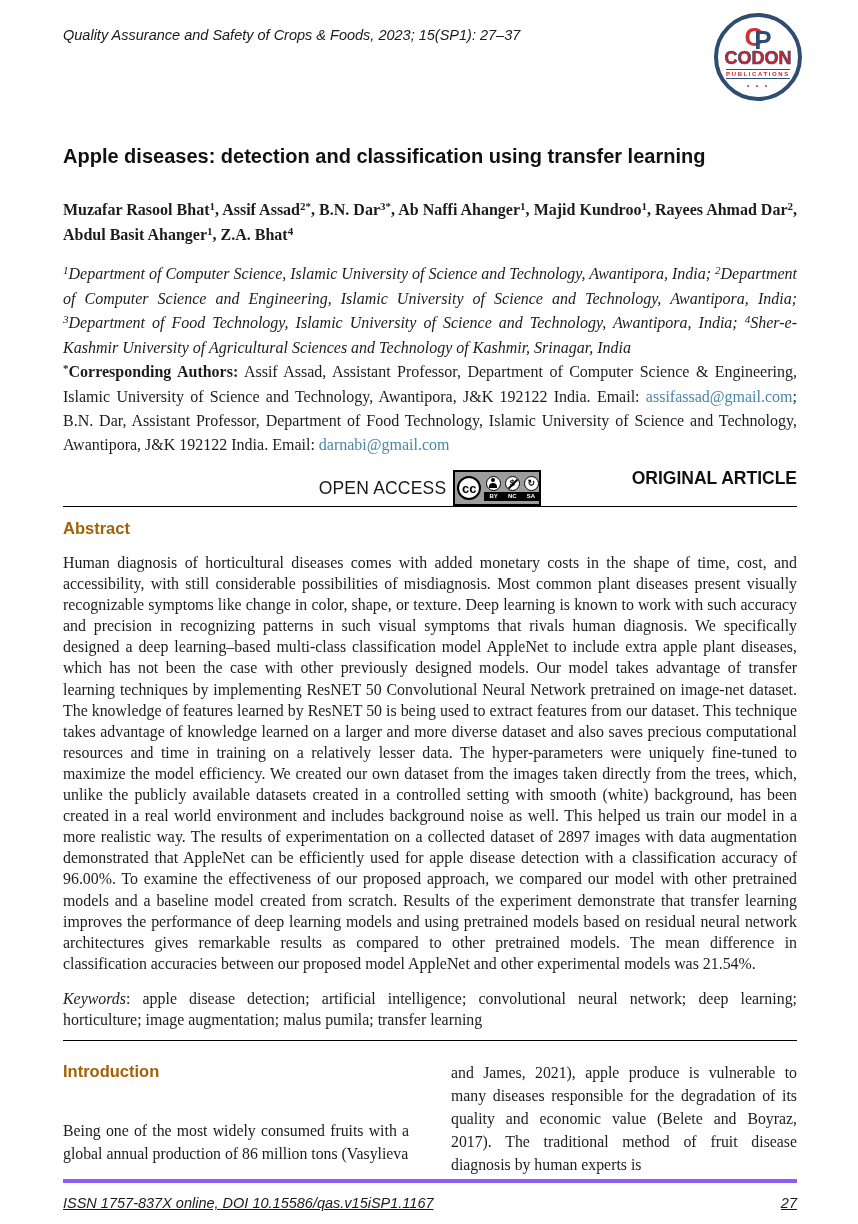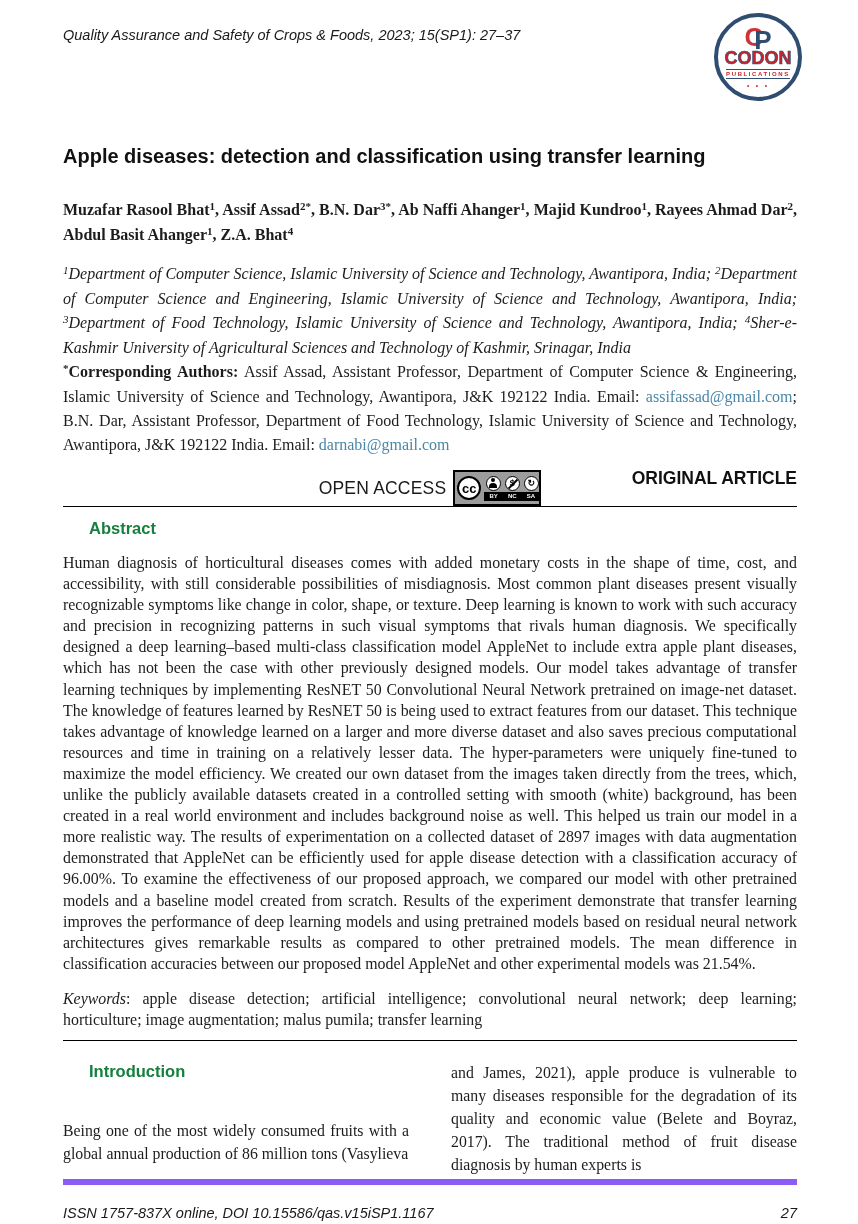--- a/index.html
+++ b/index.html
@@ -211,22 +211,21 @@
   }
 
   .rule { border: none; border-top: 1.5px solid #000; margin-top: 7px; }
   .rule-thin { border: none; border-top: 1px solid #000; margin-top: 9px; }
 
   .section-heading {
     font-family: "Liberation Sans", sans-serif;
     font-weight: bold;
     font-size: 16.5px;
     line-height: 20px;
-    color: #15803d;
-    margin-left: 26px;
+    color: #a16207;
   }
   .abstract-heading { margin-top: 11px; }
   .abstract-body {
     margin-top: 14px;
     font-size: 15.9px;
     line-height: 21.1px;
     text-align: justify;
   }
   .keywords {
     margin-top: 14px;
@@ -247,28 +246,29 @@
     line-height: 23px;
     text-align: justify;
   }
   .col-left p { margin-top: 38px; }
 
   .page-footer {
     position: absolute;
     left: 63px;
     right: 61px;
     top: 1179px;
-    border-top: 6px solid #8b5cf6;
-    padding-top: 20px;
+    border-top: 4px solid #8b5cf6;
+    padding-top: 12px;
     display: flex;
     justify-content: space-between;
     font-family: "Liberation Sans", sans-serif;
     font-style: italic;
     font-size: 14.5px;
     color: #1a1a1a;
+    text-decoration: underline;
   }
 </style>
 </head>
 <body>
 
 <div class="page">
   <div class="content">
 
     <div class="journal-line">Quality Assurance and Safety of Crops &amp; Foods, 2023; 15(SP1): 27–37</div>
 

